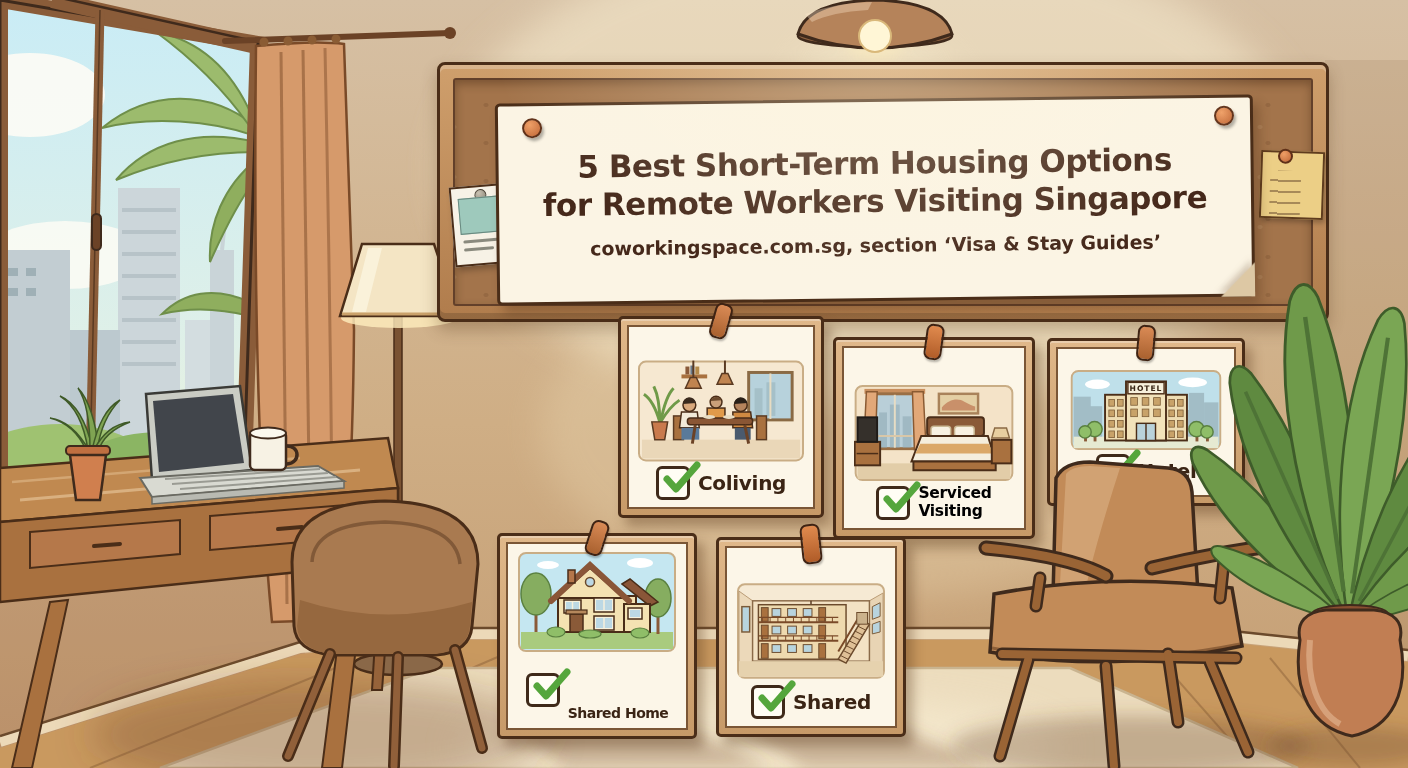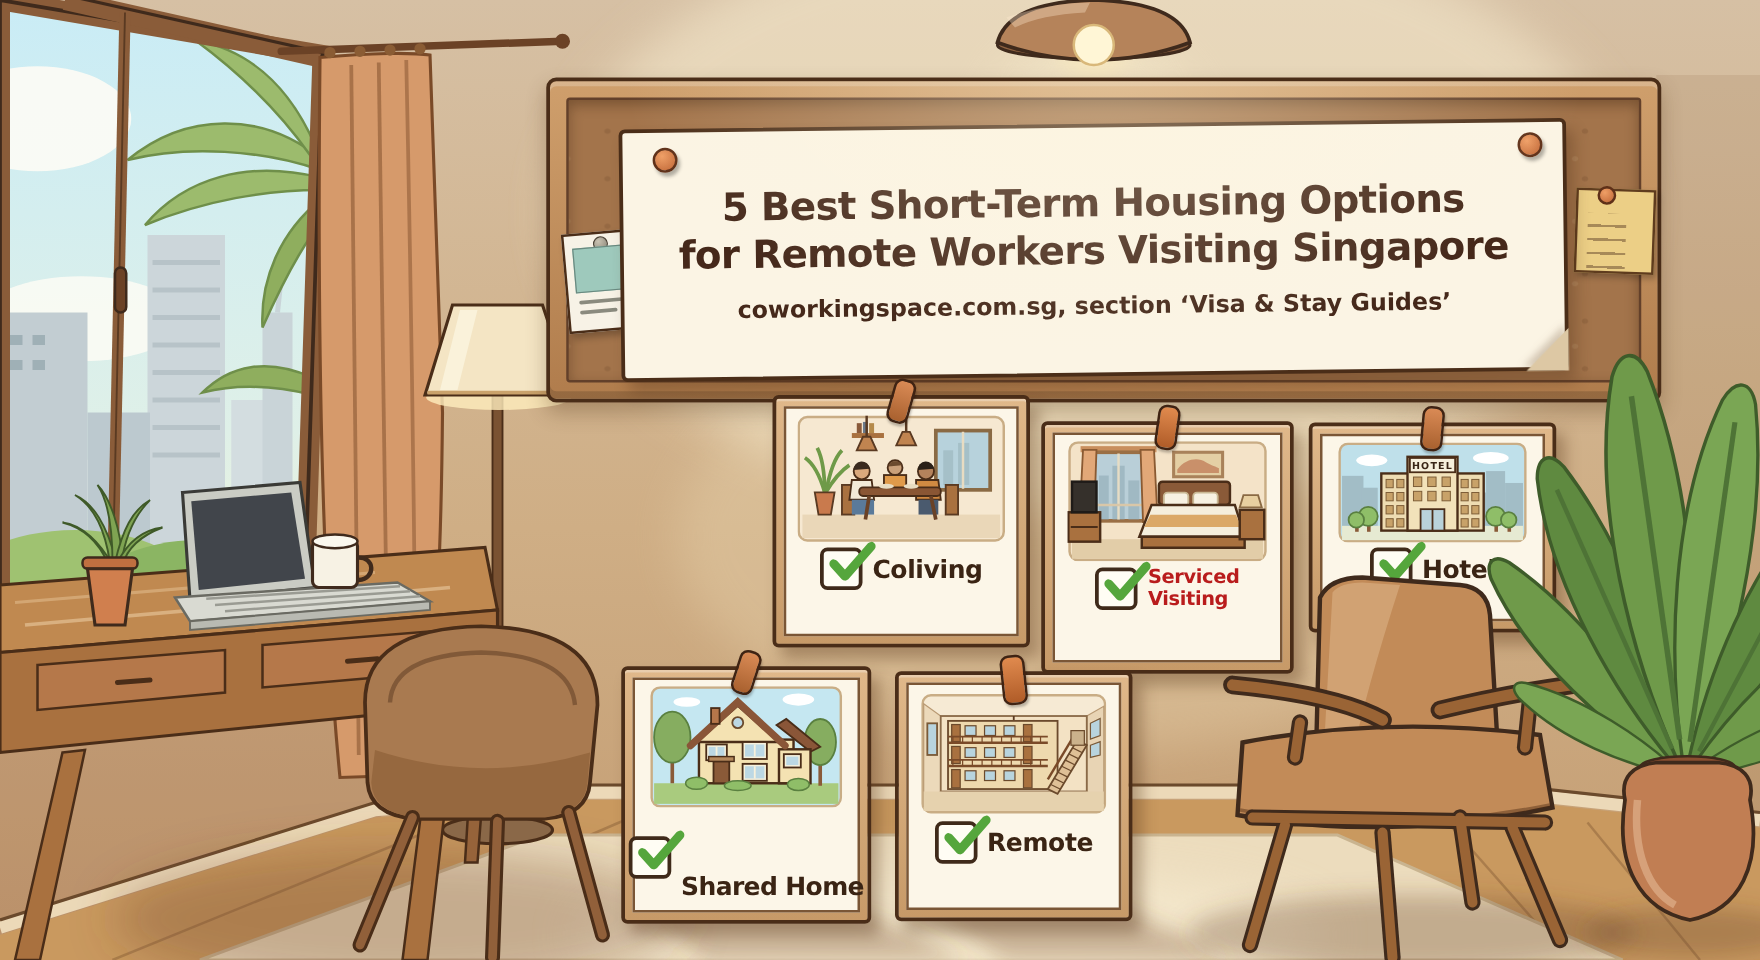--- a/index.html
+++ b/index.html
@@ -47,32 +47,32 @@
           background-position:0 14px;background-size:70% 100%;background-repeat:no-repeat;
           background-origin:content-box;padding:4px 8px;}
   .sticky .pin-o{position:absolute;left:15px;top:-4px;width:11px;height:11px;border-radius:50%;
           background:radial-gradient(circle at 35% 30%,#ef9f66,#bf6636);border:2px solid #5f3018;}
 
   
   .card{position:absolute;z-index:3;background:linear-gradient(#e0b88a,#c79a68);
         border:3px solid #4a2d18;border-radius:5px;padding:6px;
         box-shadow:7px 9px 12px rgba(90,55,25,.38), inset 0 2px 0 rgba(255,255,255,.3);}
   .card-inner{background:#fcf6e8;border:2px solid #7a5636;height:100%;box-sizing:border-box;
-        display:flex;flex-direction:column;align-items:center;justify-content:flex-start;
+        display:flex;flex-direction:column;align-items:center;justify-content:flex-end;
         padding:5px 5px 7px;}
   .clip{position:absolute;top:-16px;left:50%;width:14px;height:32px;border-radius:7px;
         background:linear-gradient(#d98a55,#a9612f);border:2px solid #3f2313;
         box-shadow:1px 2px 2px rgba(0,0,0,.25);}
   .label-row{display:flex;align-items:center;gap:8px;margin-top:4px;}
   .checkbox{position:relative;width:28px;height:28px;background:#fffdf4;border:3px solid #3f2a1a;
         border-radius:6px;flex:0 0 auto;}
   .check{position:absolute;left:1px;top:-9px;overflow:visible;}
   .card-label{font-weight:700;color:#3a2414;font-size:20px;letter-spacing:-.3px;white-space:nowrap;}
-  .card-label.small{font-size:20px;letter-spacing:-.5px;margin-top:47px;}
-  .label-2{font-weight:700;color:#b91c1c;font-size:15.5px;line-height:1.15;letter-spacing:-.3px;}
+  .card-label.small{font-size:14px;letter-spacing:-.5px;margin-top:47px;}
+  .label-2{font-weight:700;color:#000000;font-size:15.5px;line-height:1.15;letter-spacing:-.3px;}
 </style>
 </head>
 <body>
 
 <div class="scene">
 
 <svg id="bg" width="1408" height="768" viewBox="0 0 1408 768">
   <defs>
     <linearGradient id="wallg" x1="0" y1="0" x2="0" y2="1">
       <stop offset="0" stop-color="#d6c0a4"></stop>
@@ -594,21 +594,21 @@
         <rect x="124" y="32" width="10" height="10" fill="#c9a briefly" display="none"></rect>
         <rect x="123" y="30" width="11" height="12" fill="#cbb28c" stroke="#6b4a2c" stroke-width="1"></rect>
       </g>
     </svg>
     <div class="label-row">
       <span class="checkbox">
         <svg class="check" width="40" height="36" viewBox="0 0 40 36">
           <path d="M7 19 L16 29 L37 5" stroke="#55a63c" stroke-width="7" fill="none" stroke-linecap="round" stroke-linejoin="round"></path>
         </svg>
       </span>
-      <span class="card-label">Remote</span>
+      <span class="card-label">Shared</span>
     </div>
   </div>
 </div>
 
 <svg id="fg" width="1408" height="768" viewBox="0 0 1408 768">
   <defs>
         <filter id="fb8" x="-60%" y="-60%" width="220%" height="220%">
           <feGaussianBlur stdDeviation="9"></feGaussianBlur>
         </filter>
       </defs>

